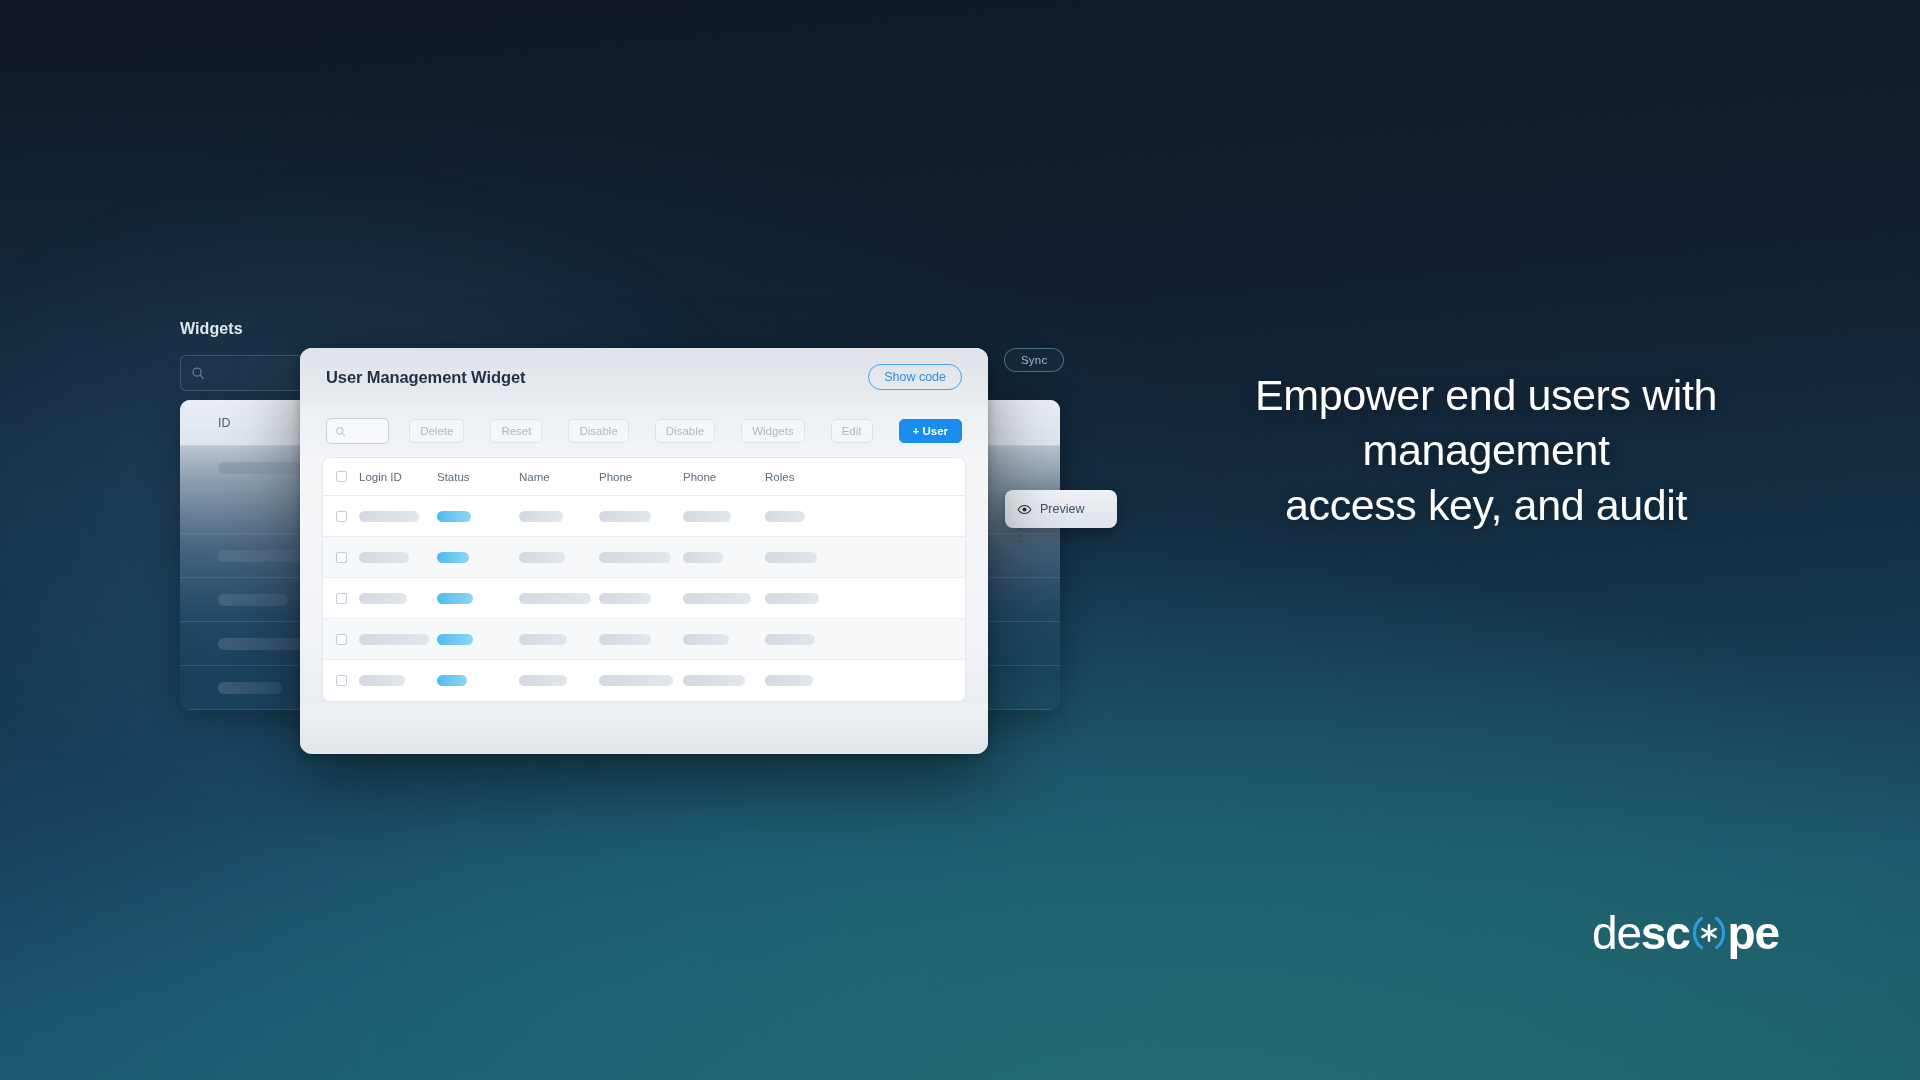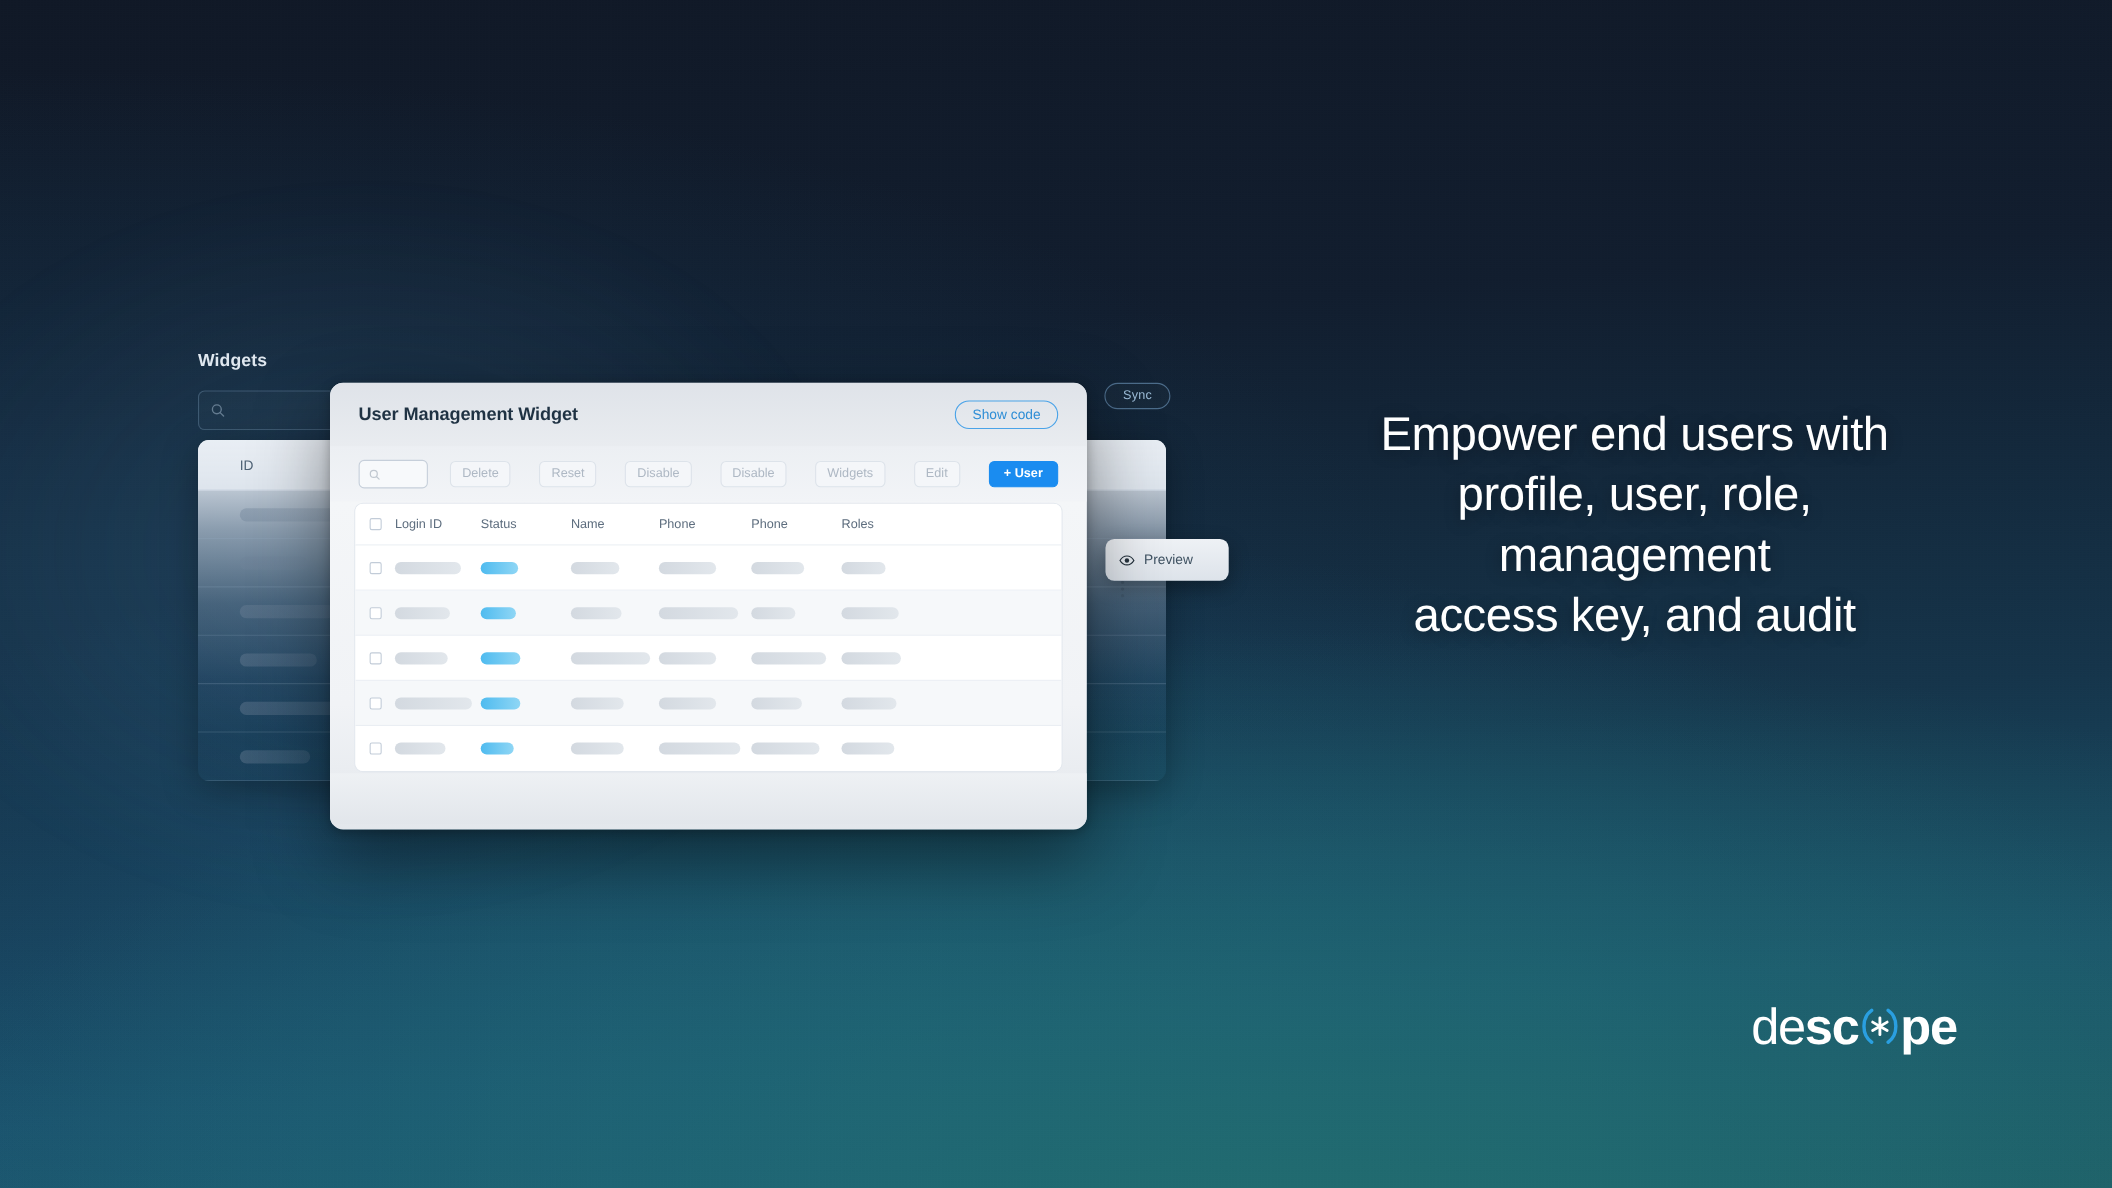--- a/index.html
+++ b/index.html
@@ -548,21 +548,20 @@
             </div>
           </div>
         </div>
     </div>
 
     <div class="modal-foot"></div>
   </div>
 
   <div class="headline" id="headline">
       <div>Empower end users with</div>
-      <div>profile, user, role,</div>
       <div>management</div>
       <div>access key, and audit</div>
     </div>
 
   <div class="logo">
     <span class="lt">de</span>
     <span class="bd">sc</span>
     <span class="mark">
       <svg viewBox="0 0 36 40" fill="none">
         <path d="M10.5 5.5C5.5 9 3.5 14 3.5 20s2 11 7 14.5" stroke="#2a9fe0" stroke-width="3.1" stroke-linecap="round"></path>

